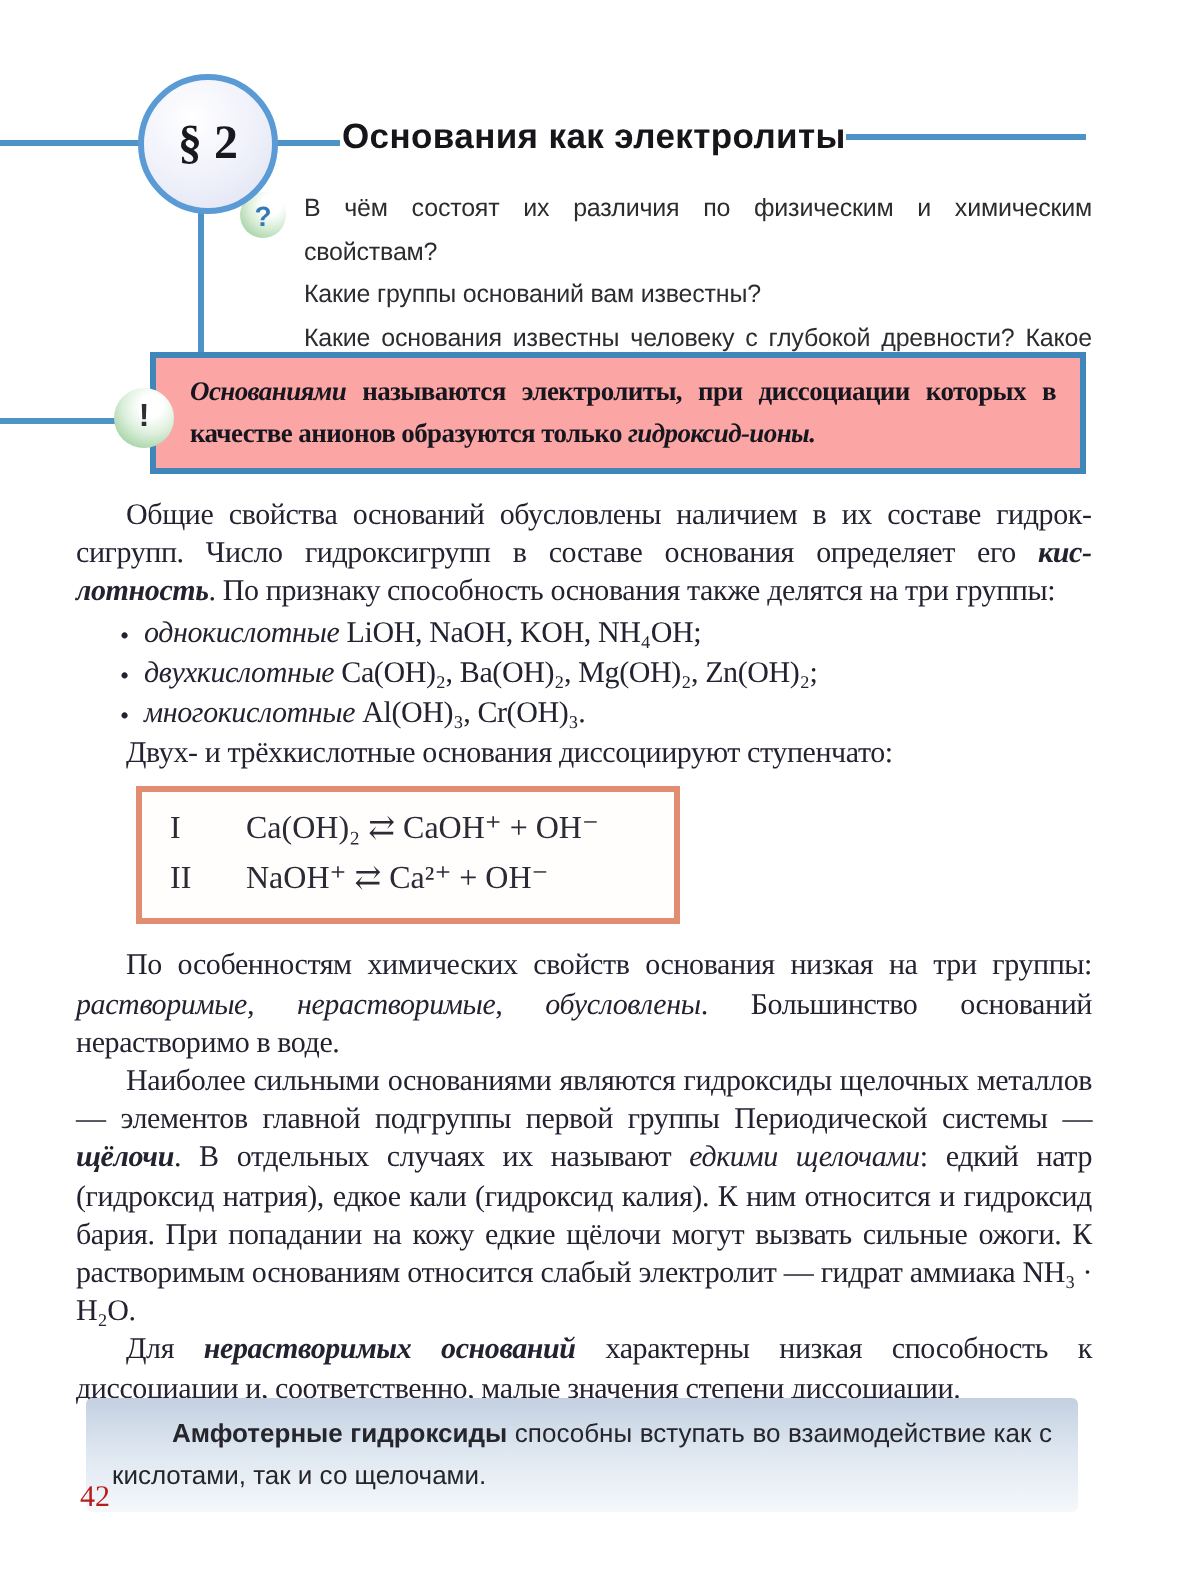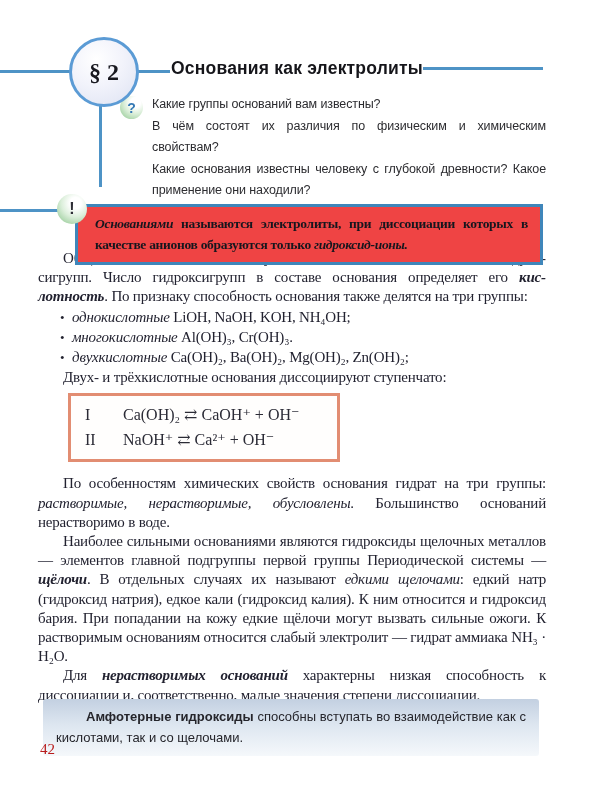--- a/index.html
+++ b/index.html
@@ -42,22 +42,22 @@
   }
 
   .questions {
     position:absolute; left:152px; top:94px; width:394px;
     font-family:"Liberation Sans","DejaVu Sans",sans-serif;
     font-size:12.5px; line-height:21.5px; color:#2c2c30; text-align:justify; letter-spacing:-0.1px;
   }
   .questions p { margin:0; }
 
   .def-box {
-    position:absolute; left:75px; top:204px; width:468px; box-sizing:border-box;
-    border:3px solid #3f86ba; background:#ef4444; padding:6px 12px 7px 17px; z-index:2;
+    position:absolute; left:75px; top:176px; width:468px; box-sizing:border-box;
+    border:3px solid #3f86ba; background:#fca5a5; padding:6px 12px 7px 17px; z-index:2;
   }
   .def-box p {
     margin:0; font-weight:bold; font-size:13.5px; line-height:21px;
     letter-spacing:-0.3px; color:#16161e; text-align:justify;
   }
 
   .body {
     position:absolute; left:38px; top:249px; width:508px;
     font-size:15px; line-height:19.2px; color:#222230; text-align:justify; letter-spacing:-0.2px;
   }
@@ -100,57 +100,57 @@
 
   <div class="title-row">
     <h1>Основания как электролиты</h1>
     <div class="title-rule"></div>
   </div>
 
   <div class="icon-circle q-icon">
     <span>?</span>
   </div>
   <div class="questions">
+    <p>В чём состоят их различия по физическим и химическим свойствам?</p>
     <p>Какие группы оснований вам известны?</p>
-    <p>В чём состоят их различия по физическим и химическим свойствам?</p>
     <p>Какие основания известны человеку с глубокой древности? Какое применение они находили?</p>
   </div>
 
   <div class="hline hline-defbox"></div>
   <div class="icon-circle def-icon">
     <span>!</span>
   </div>
   <div class="def-box">
     <p><span class="it">Основаниями</span><span> называются электролиты, при диссоциации кото­рых в качестве анионов образуются только </span><span class="it">гидроксид-ионы.</span></p>
   </div>
 
   <div class="body">
 
     <p class="para"><span>Общие свойства оснований обусловлены наличием в их составе гидрок­сигрупп. Число гидроксигрупп в составе основания определяет его </span><span class="bi">кис­лотность</span><span>. По признаку способность основания также делятся на три группы:</span></p>
 
     <ul class="blist">
       <li><span class="it">однокислотные</span><span> LiOH, NaOH, KOH, NH₄OH;</span></li>
+      <li><span class="it">двухкислотные</span><span> Ca(OH)₂, Ba(OH)₂, Mg(OH)₂, Zn(OH)₂;</span></li>
       <li><span class="it">многокислотные</span><span> Al(OH)₃, Cr(OH)₃.</span></li>
-      <li><span class="it">двухкислотные</span><span> Ca(OH)₂, Ba(OH)₂, Mg(OH)₂, Zn(OH)₂;</span></li>
     </ul>
 
     <p class="para">Двух- и трёхкислотные основания диссоциируют ступенчато:</p>
 
     <div class="eq-box">
       <div class="eq-row">
         <span class="eq-num">I</span>
         <span>Ca(OH)₂ ⇄ CaOH⁺ + OH⁻</span>
       </div>
       <div class="eq-row">
         <span class="eq-num">II</span>
         <span>NaOH⁺ ⇄ Ca²⁺ + OH⁻</span>
       </div>
     </div>
 
-    <p class="para"><span>По особенностям химических свойств основания гидрат на три группы: </span><span class="it">растворимые, нерастворимые, обусловлены</span><span>. Большинство оснований нерастворимо в воде.</span></p>
+    <p class="para"><span>По особенностям химических свойств основания низкая на три группы: </span><span class="it">растворимые, нерастворимые, обусловлены</span><span>. Большинство оснований нерастворимо в воде.</span></p>
 
     <p class="para"><span>Наиболее сильными основаниями являются гидроксиды щелочных ме­таллов — элементов главной подгруппы первой группы Периодической системы — </span><span class="bi">щёлочи</span><span>. В отдельных случаях их называют </span><span class="it">едкими щелочами</span><span>: едкий натр (гидроксид натрия), едкое кали (гидроксид калия). К ним относит­ся и гидроксид бария. При попадании на кожу едкие щёлочи могут вызвать сильные ожоги. К растворимым основаниям относится слабый электро­лит — гидрат аммиака NH₃ · H₂O.</span></p>
 
     <p class="para"><span>Для </span><span class="bi">нерастворимых оснований</span><span> характерны низкая способность к диссоциации и, соответственно, малые значения степени диссоциации.</span></p>
 
   </div>
 
   <div class="note">
     <p><b>Амфотерные гидроксиды</b><span> способны вступать во взаимодействие как с кислотами, так и со щелочами.</span></p>
   </div>

